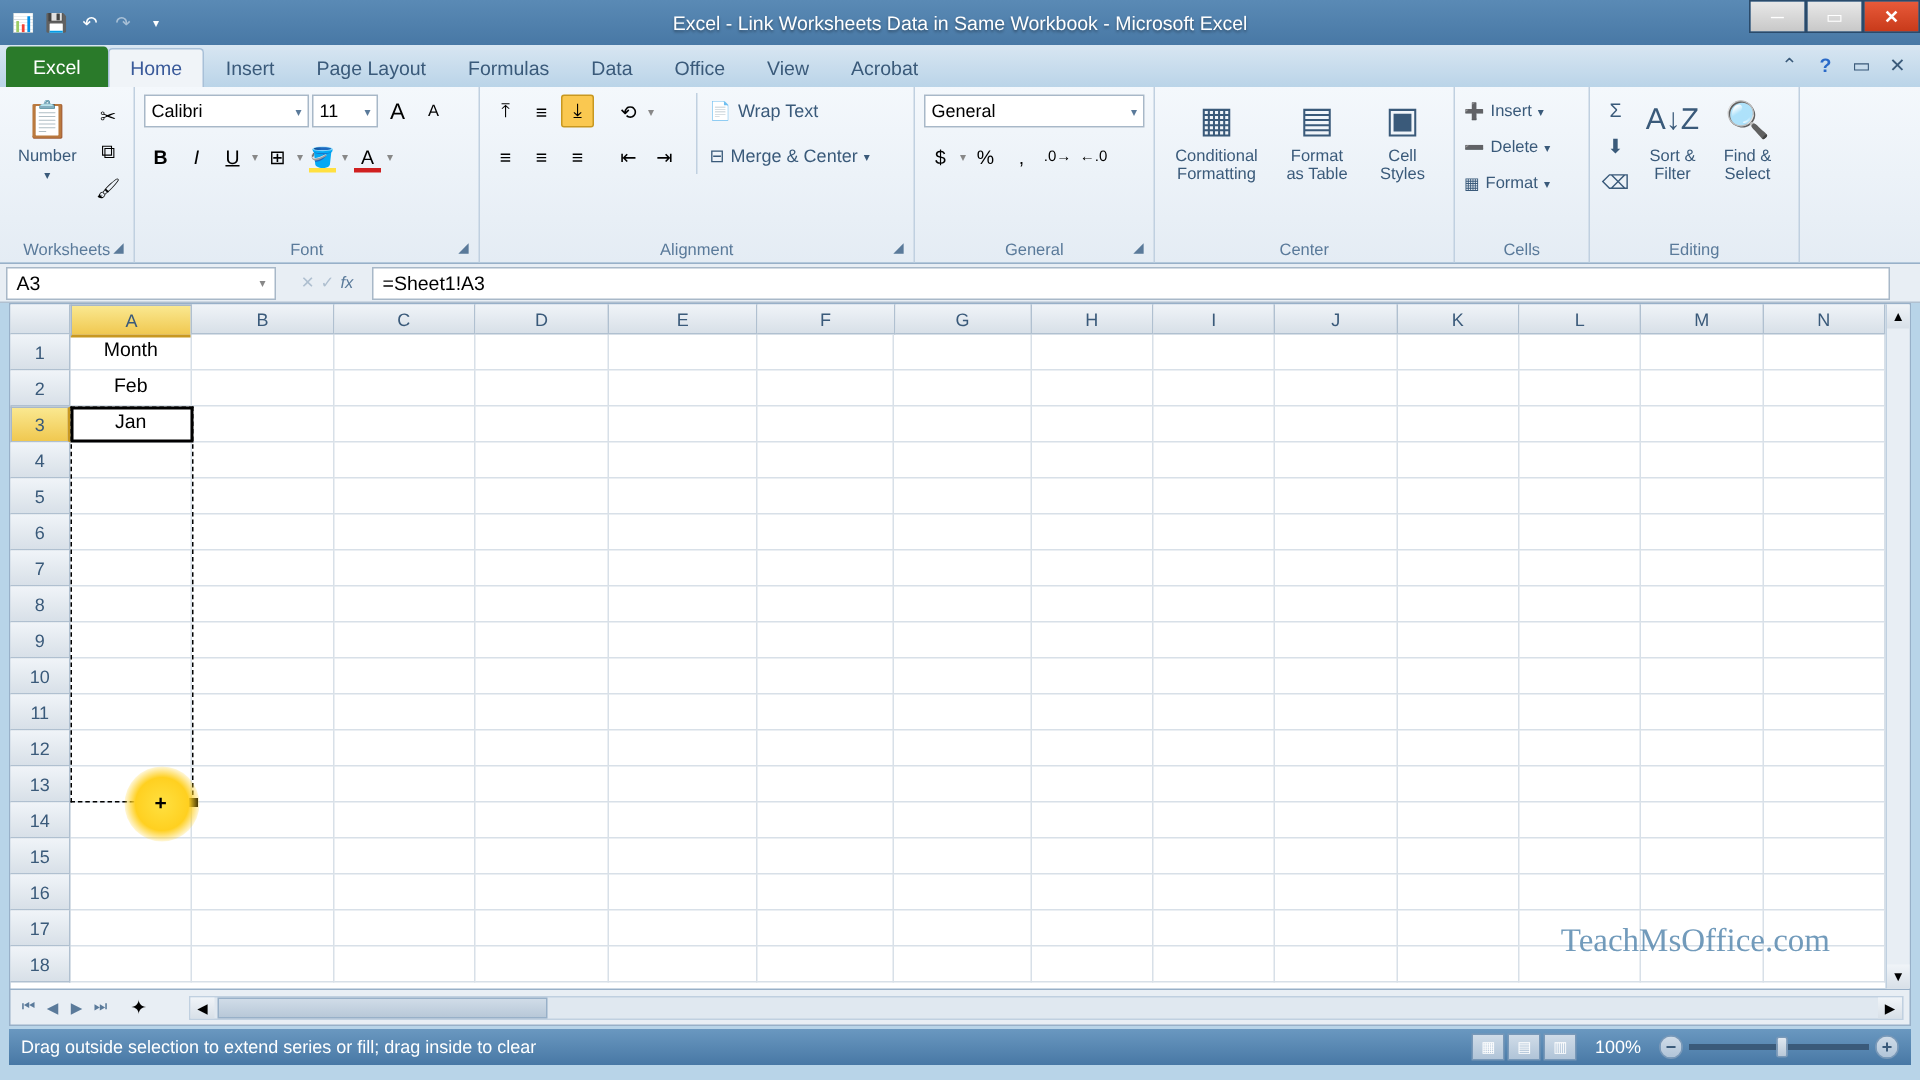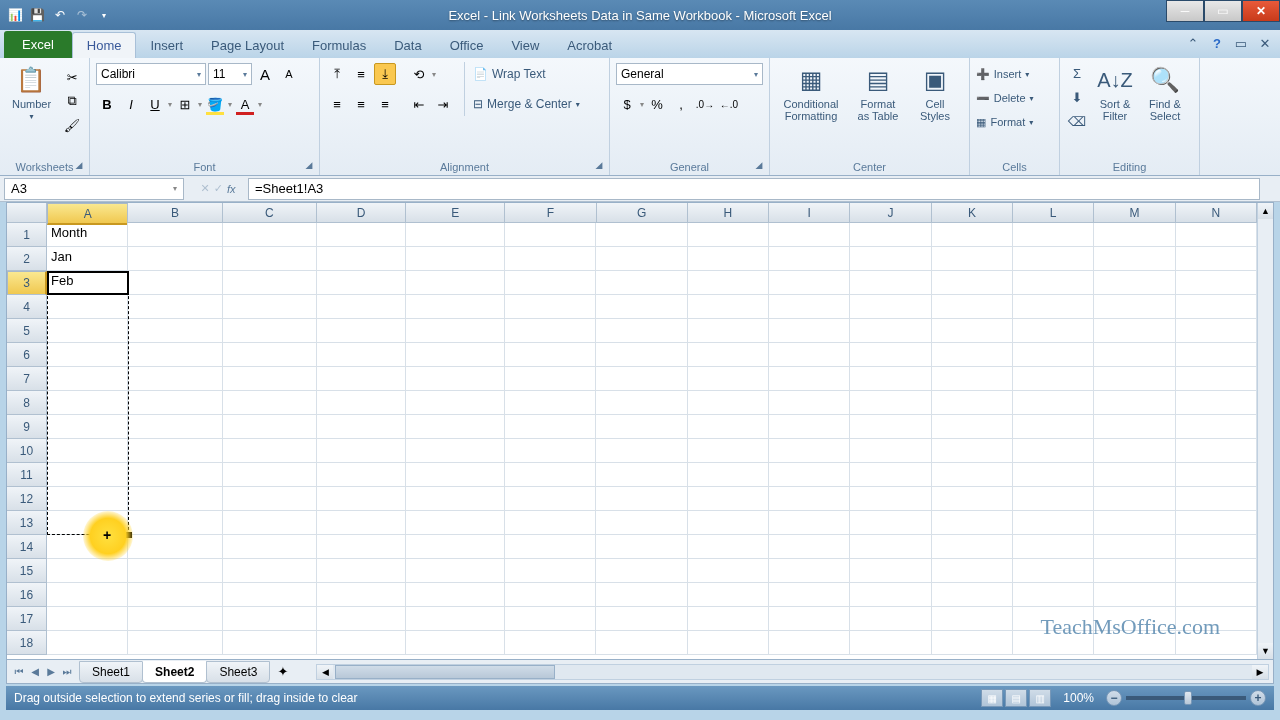--- a/index.html
+++ b/index.html
@@ -45,21 +45,21 @@
 
 .gridwrap { position:absolute; top:202px; left:6px; right:6px; bottom:60px; background:#fff; border:1px solid #98b0c8; }
 .corner { position:absolute; top:0; left:0; width:40px; height:20px; background:linear-gradient(#f0f4f8,#d8e0e8); border-right:1px solid #b0c0d0; border-bottom:1px solid #b0c0d0; }
 .colhdr { position:absolute; top:0; left:40px; right:16px; height:20px; display:flex; }
 .colhdr div { background:linear-gradient(#f0f4f8,#d8e0e8); border-right:1px solid #b0c0d0; border-bottom:1px solid #b0c0d0; display:flex; align-items:center; justify-content:center; font-size:12px; color:#3a5a7a; }
 .colhdr div.sel { background:linear-gradient(#fae890,#f0c850); border-bottom:2px solid #c89820; }
 .rowhdr { position:absolute; top:20px; left:0; width:40px; bottom:0; }
 .rowhdr div { height:24px; background:linear-gradient(#f0f4f8,#d8e0e8); border-right:1px solid #b0c0d0; border-bottom:1px solid #b0c0d0; display:flex; align-items:center; justify-content:center; font-size:12px; color:#3a5a7a; }
 .rowhdr div.sel { background:linear-gradient(#fae890,#f0c850); border-right:2px solid #c89820; }
 .cells { position:absolute; top:20px; left:40px; right:16px; bottom:0; }
-.cells .row2 { height:24px; display:flex; }
+.cells .row2 { height:24px; display:flex;text-align:center; }
 .cells .cell { border-right:1px solid #d8e0e8; border-bottom:1px solid #d8e0e8; font-size:13px; padding:2px 4px; overflow:hidden; white-space:nowrap; }
 .selcell { position:absolute; border:2px solid #000; pointer-events:none; }
 .marq { position:absolute; border:1.5px dashed #000; pointer-events:none; }
 .fillhandle { position:absolute; width:6px; height:6px; background:#000; }
 .highlight { position:absolute; width:50px; height:50px; background:radial-gradient(circle,#ffe040 0%,#ffd020 50%,rgba(255,220,60,0) 75%); border-radius:50%; pointer-events:none; }
 .plus { position:absolute; font-size:14px; font-weight:bold; color:#000; pointer-events:none; }
 .vscroll { position:absolute; top:0; right:0; width:16px; bottom:0; background:#e8eef4; border-left:1px solid #c0d0e0; }
 .vscroll .arr { height:16px; display:flex; align-items:center; justify-content:center; font-size:9px; background:linear-gradient(#f0f4f8,#d8e0e8); cursor:pointer; }
 
 
@@ -351,37 +351,37 @@
         <div class="cell" style="width: 92px;"></div>
         <div class="cell" style="width: 82px;"></div>
         <div class="cell" style="width: 82px;"></div>
         <div class="cell" style="width: 82px;"></div>
         <div class="cell" style="width: 82px;"></div>
         <div class="cell" style="width: 82px;"></div>
         <div class="cell" style="width: 82px;"></div>
         <div class="cell" style="width: 82px;"></div>
       </div>
       <div class="row2">
+        <div class="cell" style="width: 82px;">Feb</div>
+        <div class="cell" style="width: 95px;"></div>
+        <div class="cell" style="width: 95px;"></div>
+        <div class="cell" style="width: 90px;"></div>
+        <div class="cell" style="width: 100px;"></div>
+        <div class="cell" style="width: 92px;"></div>
+        <div class="cell" style="width: 92px;"></div>
+        <div class="cell" style="width: 82px;"></div>
+        <div class="cell" style="width: 82px;"></div>
+        <div class="cell" style="width: 82px;"></div>
+        <div class="cell" style="width: 82px;"></div>
+        <div class="cell" style="width: 82px;"></div>
+        <div class="cell" style="width: 82px;"></div>
+        <div class="cell" style="width: 82px;"></div>
+      </div>
+      <div class="row2">
         <div class="cell" style="width: 82px;">Jan</div>
-        <div class="cell" style="width: 95px;"></div>
-        <div class="cell" style="width: 95px;"></div>
-        <div class="cell" style="width: 90px;"></div>
-        <div class="cell" style="width: 100px;"></div>
-        <div class="cell" style="width: 92px;"></div>
-        <div class="cell" style="width: 92px;"></div>
-        <div class="cell" style="width: 82px;"></div>
-        <div class="cell" style="width: 82px;"></div>
-        <div class="cell" style="width: 82px;"></div>
-        <div class="cell" style="width: 82px;"></div>
-        <div class="cell" style="width: 82px;"></div>
-        <div class="cell" style="width: 82px;"></div>
-        <div class="cell" style="width: 82px;"></div>
-      </div>
-      <div class="row2">
-        <div class="cell" style="width: 82px;">Feb</div>
         <div class="cell" style="width: 95px;"></div>
         <div class="cell" style="width: 95px;"></div>
         <div class="cell" style="width: 90px;"></div>
         <div class="cell" style="width: 100px;"></div>
         <div class="cell" style="width: 92px;"></div>
         <div class="cell" style="width: 92px;"></div>
         <div class="cell" style="width: 82px;"></div>
         <div class="cell" style="width: 82px;"></div>
         <div class="cell" style="width: 82px;"></div>
         <div class="cell" style="width: 82px;"></div>
@@ -648,25 +648,20 @@
   <div class="url">TeachMsOffice.com</div>
 </div>
 
 <div class="sheettabs">
   <div class="nav">
     <div>⏮</div>
     <div>◀</div>
     <div>▶</div>
     <div>⏭</div>
   </div>
-  <div id="sheets" style="display:flex">
-      <div class="stab">Sheet1</div>
-      <div class="stab active">Sheet2</div>
-      <div class="stab">Sheet3</div>
-    </div>
   <div style="padding:0 8px;font-size:13px;cursor:pointer">✦</div>
   <div class="hscroll">
     <div class="arr" style="left:0">◀</div>
     <div class="thumb"></div>
     <div class="arr" style="right:0">▶</div>
   </div>
 </div>
 
 <div class="status">
   <span>Drag outside selection to extend series or fill; drag inside to clear</span>

